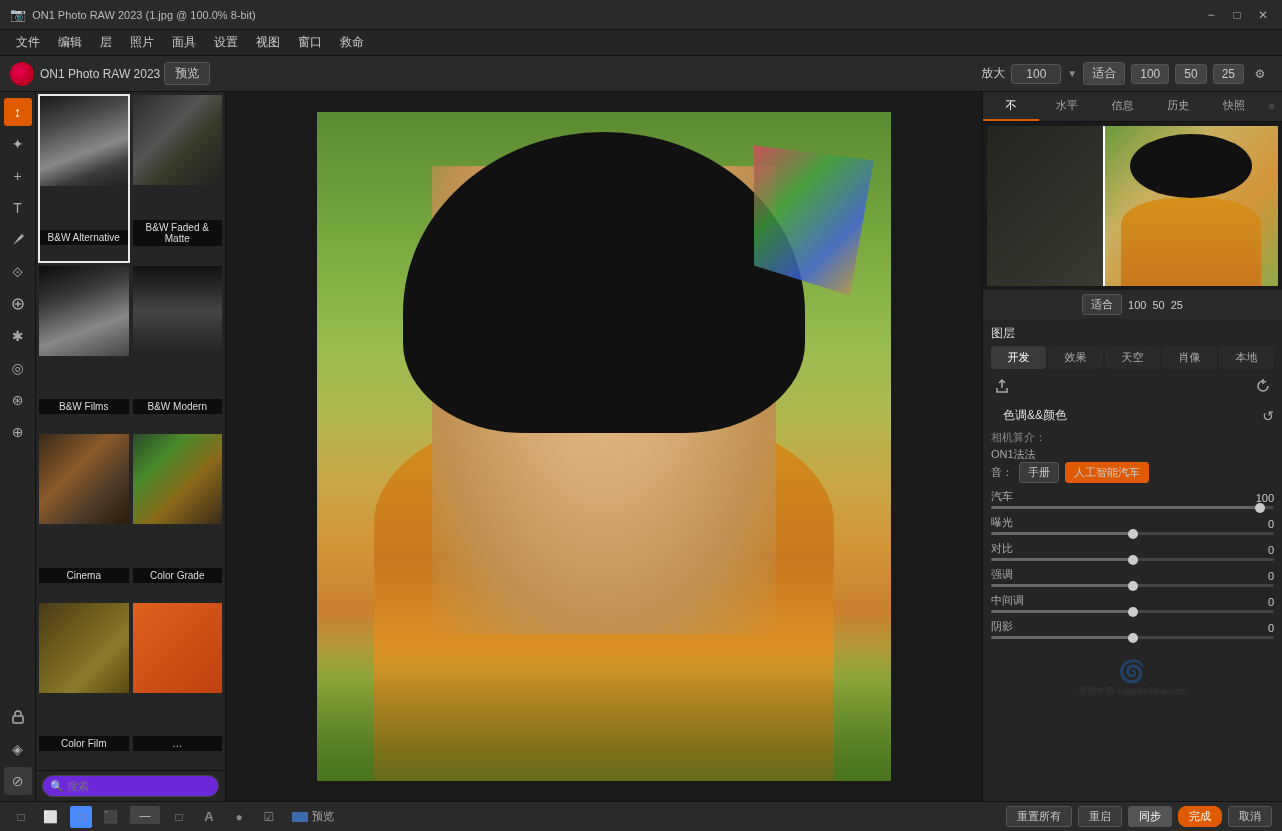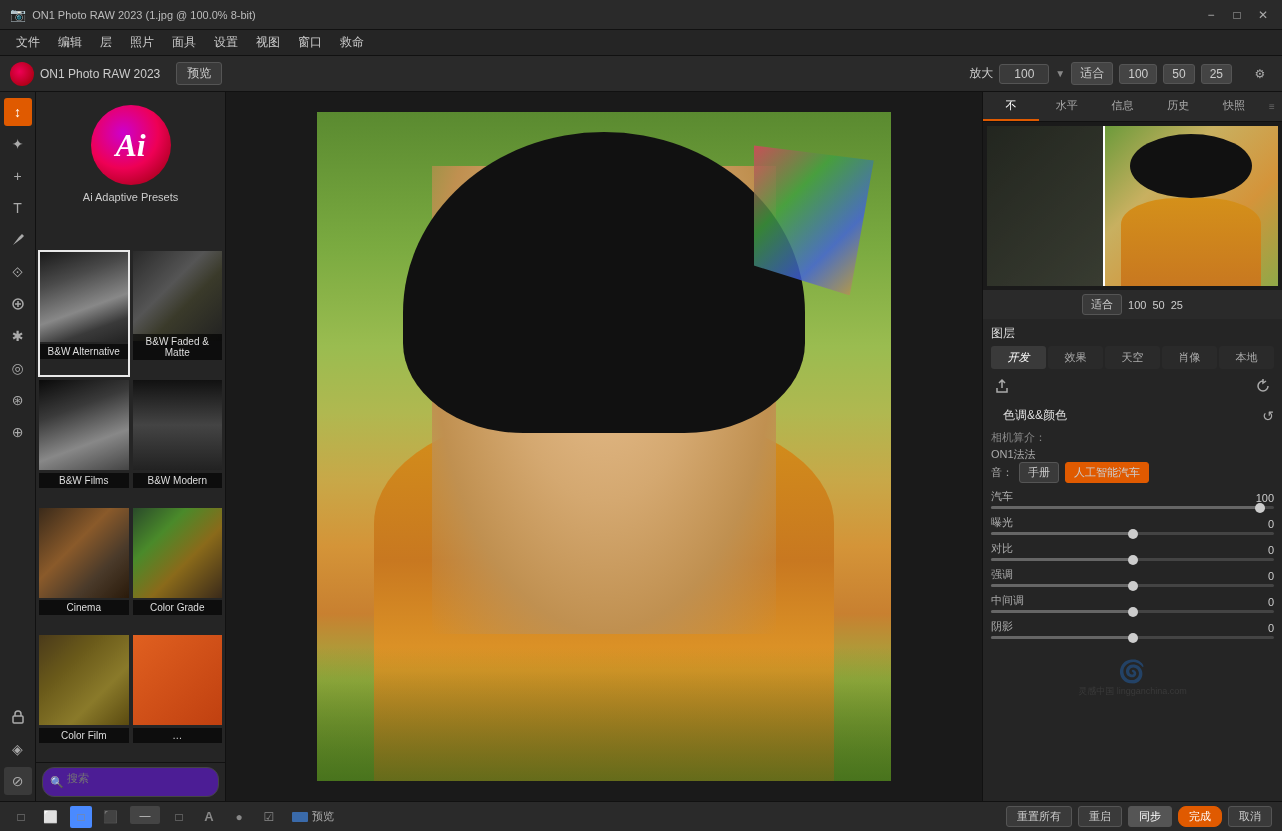--- a/index.html
+++ b/index.html
@@ -65,21 +65,21 @@
       border-radius: 2px;
     }
 
     
     #toolbar {
       height: 36px;
       background: #2a2a2a;
       display: flex;
       align-items: center;
       padding: 0 10px;
-      gap: 16px;
+      gap: 4px;
       border-bottom: 1px solid #111;
     }
     #app-logo {
       display: flex;
       align-items: center;
       gap: 6px;
     }
     .logo-icon {
       width: 24px;
       height: 24px;
@@ -357,21 +357,21 @@
     .layer-tab {
       flex: 1;
       text-align: center;
       padding: 4px 2px;
       font-size: 11px;
       color: #aaa;
       cursor: pointer;
       background: #2a2a2a;
       border-radius: 3px;
     }
-    .layer-tab.active { background: #3a3a3a; color: #fff; font-style: italic; }
+    .layer-tab.active { background: #3a3a3a; color: #fff; }
 
     
     #layer-actions {
       display: flex;
       justify-content: space-between;
       padding: 4px 8px;
     }
     .layer-action-icon {
       width: 22px;
       height: 22px;
@@ -627,26 +627,20 @@
           <path d="M4 6V4a3 3 0 0 1 6 0v2"></path>
         </svg>
     </div>
     <div class="tool-btn">◈</div>
     <div class="tool-btn" style="background:#3a3a3a;">⊘</div>
   </div>
 
   <div id="presets-panel">
     <div id="presets-grid">
 
-      <div class="ai-preset-item" style="grid-column:1/-1;">
-        <div class="ai-logo">
-          <span style="font-size:32px;font-style:italic;font-family:Georgia,serif;color:#fff;">Ai</span>
-        </div>
-        <div class="ai-preset-label">Ai Adaptive Presets</div>
-      </div>
 
       <div class="preset-item selected">
         <div class="thumb-bw-alt preset-canvas"></div>
         <div class="preset-label">B&amp;W Alternative</div>
       </div>
 
       <div class="preset-item">
         <div class="thumb-bw-faded preset-canvas"></div>
         <div class="preset-label">B&amp;W Faded &amp; Matte</div>
       </div>
@@ -679,21 +673,21 @@
       <div class="preset-item">
         <div class="thumb-more preset-canvas" style="background:linear-gradient(135deg,#e06020,#c04010);"></div>
         <div class="preset-label">…</div>
       </div>
 
     </div>
 
     <div id="search-bar">
       <div style="position:relative;display:flex;align-items:center;">
         <span style="position:absolute;left:8px;color:#666;font-size:11px;">🔍</span>
-        <input id="search-input" style="padding-left: 24px; width: 100%; background: #4c1d95; border: 1px solid rgb(68, 68, 68); color: rgb(170, 170, 170); border-radius: 12px; font-size: 11px; padding-top: 4px; padding-bottom: 12px;" placeholder="搜索">
+        <input id="search-input" style="padding-left: 24px; width: 100%; background: #6d28d9; border: 1px solid rgb(68, 68, 68); color: rgb(170, 170, 170); border-radius: 12px; font-size: 11px; padding-top: 4px; padding-bottom: 4px;" placeholder="搜索">
       </div>
     </div>
   </div>
 
   <div id="canvas-area">
 
     <div style="width:574px;height:669px;background:#1a1a1a;position:relative;overflow:hidden;">
 
       <div style="position:absolute;inset:0;background:linear-gradient(180deg,#5a8a30 0%,#7aaa40 20%,#9abc50 35%,#b0b850 45%,#c8a848 55%,#d49438 65%,#c88030 75%,#9ab040 85%,#6a8a28 100%);"></div>
 

